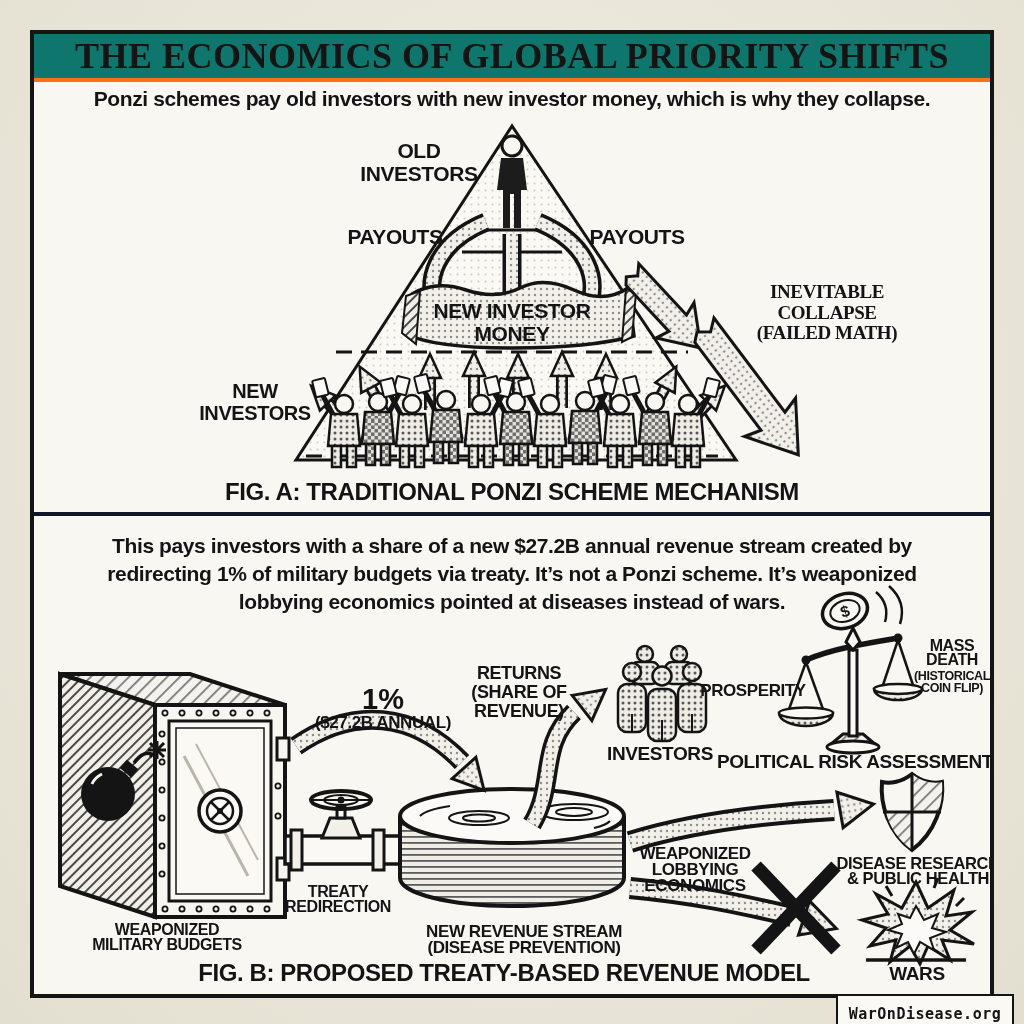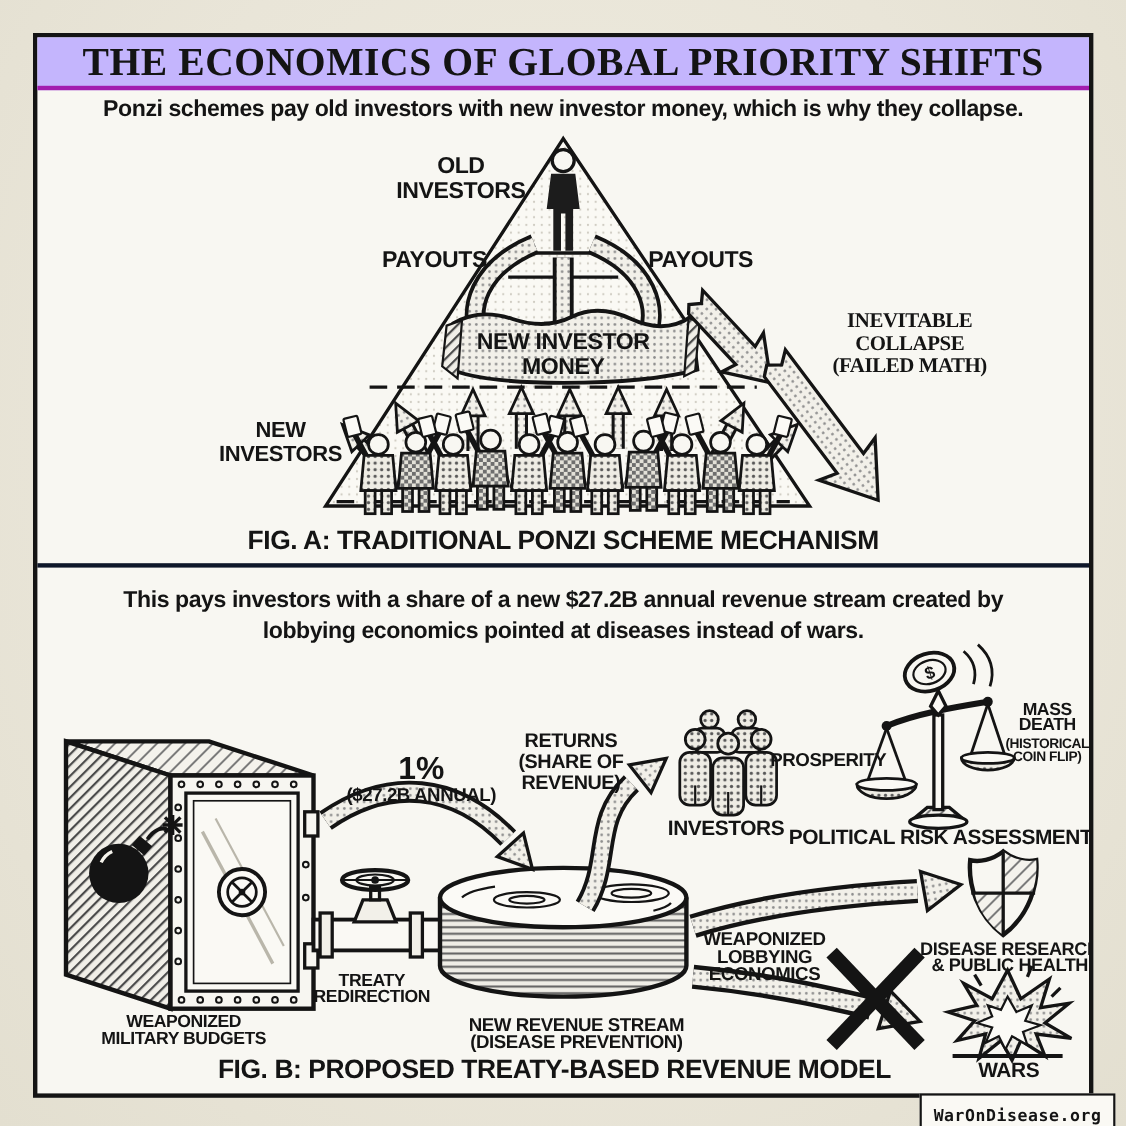--- a/index.html
+++ b/index.html
@@ -6,22 +6,22 @@
   body{
     width:1024px;height:1024px;position:relative;overflow:hidden;
     background:radial-gradient(ellipse at 50% 40%, #efecdf 0%, #e9e5d8 60%, #e3dfd0 100%);
     font-family:"Liberation Sans",sans-serif;color:#141414;
   }
   .frame{
     position:absolute;left:30px;top:30px;width:964px;height:968px;
     border:4px solid #141414;background:#f8f7f2;box-sizing:border-box;
   }
   .titlebar{
-    height:48px;border-bottom:4px solid #a21caf;box-sizing:border-box;
-    display:flex;align-items:center;justify-content:center;background:#c4b5fd;text-align:right;
+    height:48px;border-bottom:4px solid #f97316;box-sizing:border-box;
+    display:flex;align-items:center;justify-content:center;background:#0f766e;text-align:right;
   }
   .title{
     font-family:"Liberation Serif",serif;font-weight:700;font-size:36px;
     letter-spacing:.5px;white-space:nowrap;
   }
   .panel{position:relative;overflow:hidden;}
   .panel-a{height:434px;border-bottom:4px solid #0f172a;box-sizing:border-box;}
   .panel-b{height:478px;}
   .art{position:absolute;left:0;top:0;}
   .lab{
@@ -366,20 +366,21 @@
         <polygon points="882,390 890,404 904,398 898,412 912,416 896,422 900,434 886,426 880,438 874,426 862,432 868,418 854,414 868,408 864,398 876,402" fill="#fbfaf6" stroke="#141414" stroke-width="2"></polygon>
         <line x1="852" y1="370" x2="858" y2="380" stroke="#141414" stroke-width="3"></line>
         <line x1="904" y1="362" x2="900" y2="372" stroke="#141414" stroke-width="3"></line>
         <line x1="930" y1="382" x2="922" y2="390" stroke="#141414" stroke-width="3"></line>
         <line x1="832" y1="444" x2="932" y2="444" stroke="#141414" stroke-width="3.5"></line>
       </g>
     </svg>
 
     <div class="intro">
       <span class="ln">This pays investors with a share of a new $27.2B annual revenue stream created by</span>
+      <span class="ln">redirecting 1% of military budgets via treaty. It’s not a Ponzi scheme. It’s weaponized</span>
       <span class="ln">lobbying economics pointed at diseases instead of wars.</span>
     </div>
 
     <div class="lab" style="left:349px;top:168px;font-size:29px;letter-spacing:0;">1%</div>
     <div class="lab" style="left:349px;top:198px;font-size:17px;">($27.2B ANNUAL)</div>
 
     <div class="lab" style="left:485px;top:148px;font-size:18px;line-height:19px;">
       <span class="ln">RETURNS</span>
       <span class="ln">(SHARE OF</span>
       <span class="ln">REVENUE)</span>

